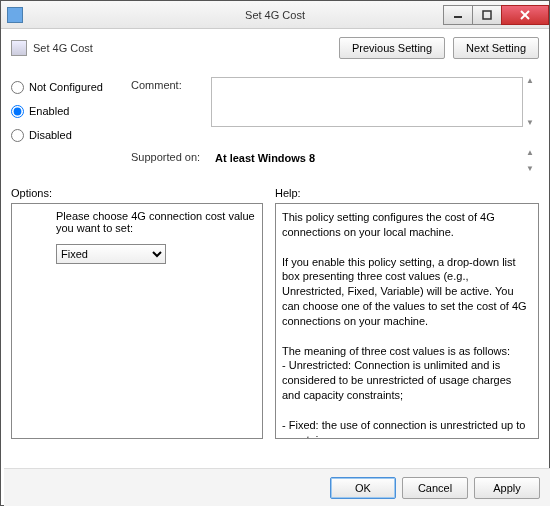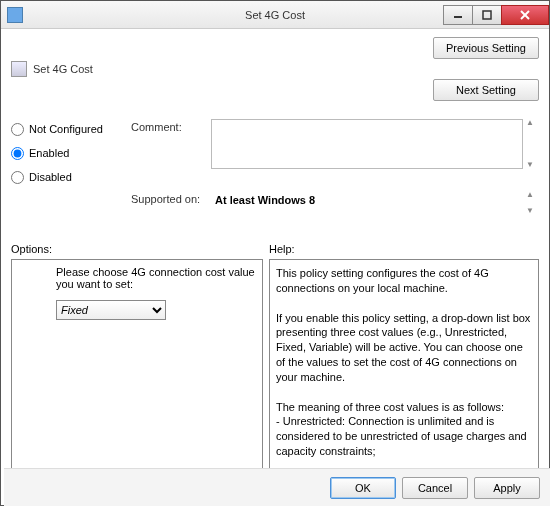--- a/index.html
+++ b/index.html
@@ -7,39 +7,39 @@
   .titlebar { height: 28px; background: linear-gradient(#f8f8f8,#e8e8e8); border-bottom: 1px solid #ccc; display: flex; align-items: center; position: relative; }
   .titlebar .icon { width: 16px; height: 16px; margin: 0 6px; background: #6aa9e8; border: 1px solid #4a7fb0; }
   .titlebar .title { position: absolute; left: 50%; transform: translateX(-50%); color: #333; }
   .winbtns { margin-left: auto; display: flex; }
   .winbtn { width: 30px; height: 20px; border: 1px solid #888; margin-left: -1px; display: flex; align-items: center; justify-content: center; background: linear-gradient(#f8f8f8,#dcdcdc); cursor: default; }
   .winbtn.close { background: linear-gradient(#e67,#c33); color: #fff; border-color: #a22; width: 48px; }
   .content { padding: 8px 10px; }
   .hdrrow { display: flex; align-items: center; margin-bottom: 10px; }
   .hdrrow .hicon { width: 16px; height: 16px; border: 1px solid #999; margin-right: 6px; background: linear-gradient(#eef,#ccd); }
   .hdrrow .htext { color: #333; }
-  .navbtns { margin-left: auto; display: flex; gap: 20px; flex-direction: column; }
+  .navbtns { margin-left: auto; display: flex; gap: 8px; }
   button.std { height: 22px; padding: 0 12px; background: linear-gradient(#fefefe,#e6e6e6); border: 1px solid #a0a0a0; border-radius: 2px; cursor: default; }
   .topgrid { display: flex; gap: 8px; margin-top: 18px; }
   .radios { width: 112px; }
   .radio { display: flex; align-items: center; height: 20px; margin-bottom: 4px; cursor: default; }
   .radio input { margin: 0 5px 0 0; }
   .fieldcol { flex: 1; display: grid; grid-template-columns: 80px 1fr 16px; row-gap: 22px; align-items: start; }
   .flabel { color: #333; padding-top: 2px; }
   .commentbox { height: 50px; border: 1px solid #bbb; background: #fff; padding: 3px; overflow: hidden; }
   .suppbox { height: 24px; border: none; padding: 3px 4px; overflow: hidden; font-weight: bold; }
   .scrollhint { width: 14px; display: flex; flex-direction: column; justify-content: space-between; height: 100%; }
   .scrollhint span { font-size: 8px; color: #888; text-align: center; line-height: 8px; }
-  .split { display: flex; margin-top: 28px; }
+  .split { display: flex; gap: 6px; margin-top: 14px; }
   .split > div { flex: 1; }
   .split .lbl { margin-bottom: 4px; display: block; }
   .panel { border: 1px solid #888; height: 236px; padding: 6px; overflow: hidden; background: #fff; }
   .panel.opt { width: 252px; flex: none; padding-left: 44px; }
   .panel.help { line-height: 1.35; white-space: pre-wrap; }
-  select { width: 110px; height: 20px; border: 1px solid #888; background: linear-gradient(#fff,#eee); font-style: italic; }
+  select { width: 110px; height: 20px; border: 1px solid #888; background: linear-gradient(#fff,#eee); }
   .optlabel { margin-bottom: 10px; }
   .footer { position: absolute; bottom: 0; left: 4px; right: 0; height: 38px; border-top: 1px solid #ddd; background: #f4f4f4; display: flex; align-items: center; justify-content: flex-end; padding: 0 10px; gap: 6px; }
   .footer button.std { min-width: 66px; }
   .footer button.default { border-color: #4a90d9; box-shadow: 0 0 0 1px #9cc8f0 inset; }
 </style>
 </head>
 <body>
 
 <div class="titlebar">
   <div class="icon"></div>

